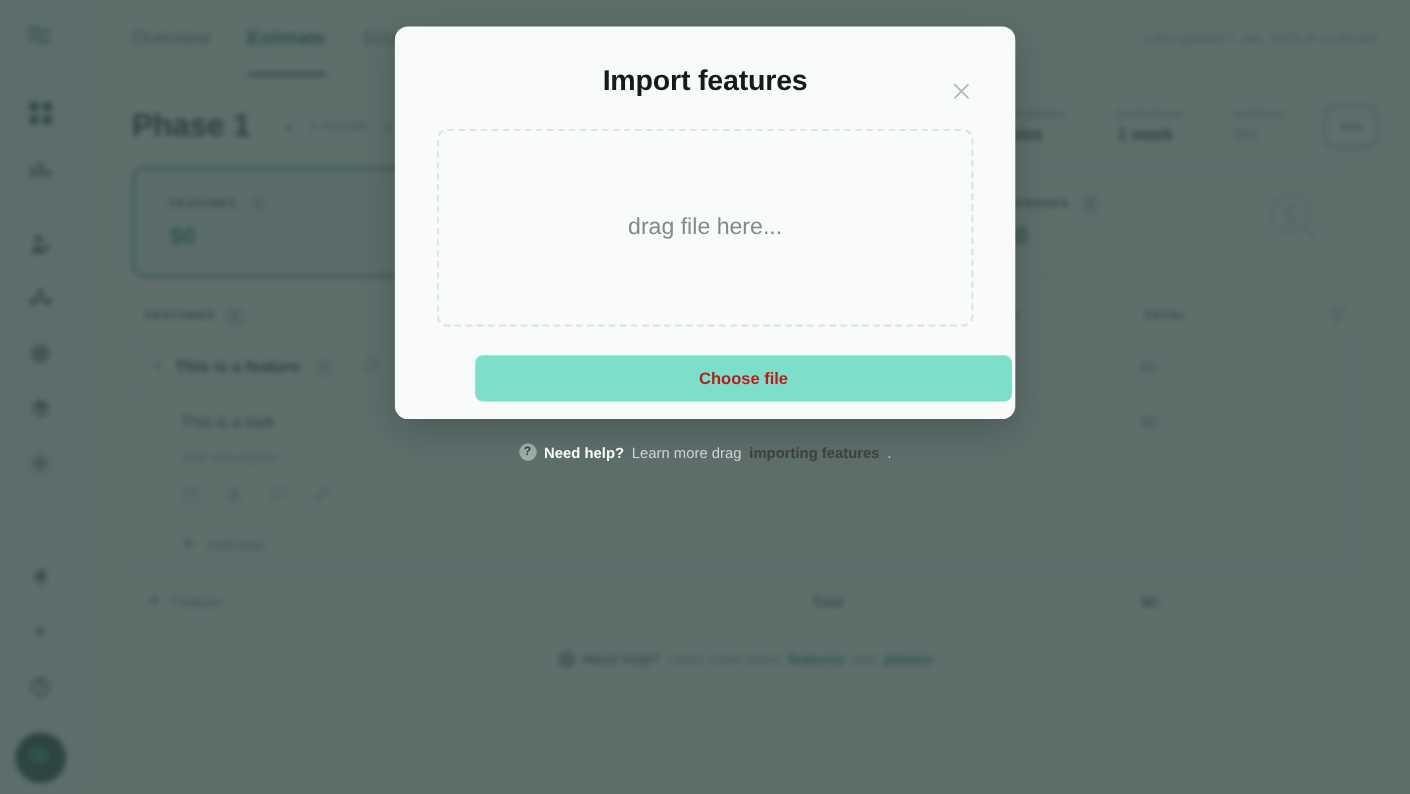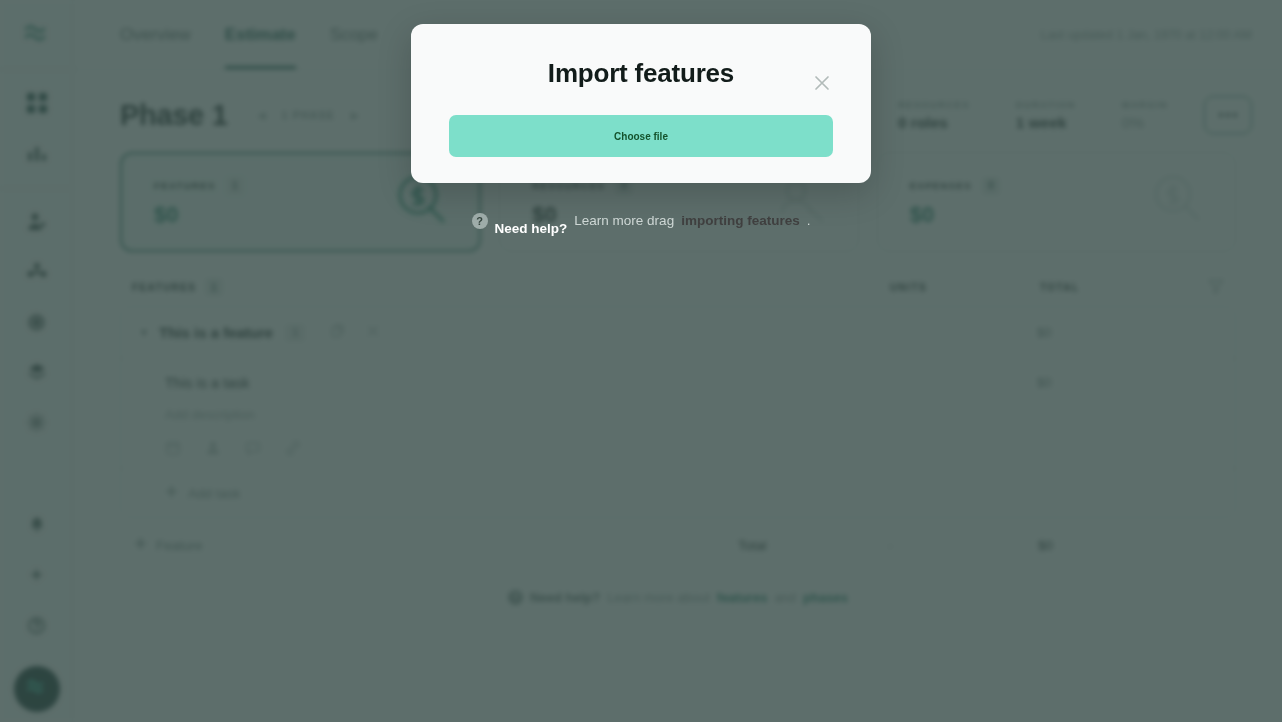--- a/index.html
+++ b/index.html
@@ -198,25 +198,25 @@
 
   
   #modal-layer {
     position: absolute; inset: 0; z-index: 60;
     display: flex; flex-direction: column; align-items: center;
     pointer-events: none;
   }
   .modal {
     pointer-events: auto;
     margin-top: 24px;
-    width: 460px;
+    width: 564px;
     background: #f9fafa;
     border-radius: 12px;
     box-shadow: 0 10px 34px rgba(0,0,0,0.18);
-    padding: 34px 38px 26px;
+    padding: 34px 38px 16px;
     position: relative;
   }
   .modal-title {
     text-align: center;
     font-size: 26px; font-weight: bold; color: #121c1a;
     letter-spacing: -0.2px;
   }
   .modal-close {
     position: absolute; top: 48px; right: 36px;
     width: 26px; height: 26px;
@@ -229,38 +229,39 @@
     border: 2.5px dashed #dfe4e3;
     border-radius: 10px;
     display: flex; align-items: center; justify-content: center;
     cursor: pointer;
   }
   .dropzone-text { font-size: 21px; color: #7f8c89; }
   .choose-btn {
     margin-top: 26px;
     width: 100%; height: 42px;
     border: none; border-radius: 7px;
-    background: #7ddfca; color: #14532d;
-    font-size: 10px; font-weight: bold;
+    background: #7ddfca; color: #b91c1c;
+    font-size: 15px; font-weight: bold;
     font-family: "Liberation Sans", sans-serif;
     cursor: pointer;
+    margin-left: 35px;
   }
   .modal-help {
     pointer-events: auto;
     margin-top: 22px;
     display: flex; align-items: center; gap: 7px;
     font-size: 13.5px; color: #cfd8d6;
   }
   .modal-help .qmark2 {
     width: 16px; height: 16px; border-radius: 50%;
     background: #9fadaa; color: #35453f;
     font-size: 11px; font-weight: bold;
     display: flex; align-items: center; justify-content: center;
   }
-  .modal-help b { color: #ffffff; margin-top: 16px; }
+  .modal-help b { color: #ffffff; }
   .modal-help .link { color: #404040; font-weight: bold; cursor: pointer; }
 </style>
 </head>
 <body>
 
 <div id="app-root">
 
   <div class="sidebar">
     <div class="sb-logo">
       <span>
@@ -606,20 +607,23 @@
 <div id="modal-layer">
   <div class="modal">
     <div class="modal-title">Import features</div>
     <div class="modal-close">
       <span>
         <svg width="20" height="20" viewBox="0 0 20 20" fill="none" stroke="#b2bbb9" stroke-width="1.7" stroke-linecap="round">
           <path d="M4 4l12 12M16 4L4 16"></path>
         </svg>
       </span>
     </div>
+    <div class="dropzone">
+      <span class="dropzone-text">drag file here...</span>
+    </div>
     <button class="choose-btn">Choose file</button>
   </div>
 
   <div class="modal-help">
     <span class="qmark2">?</span>
     <b>Need help?</b>
     <span>Learn more drag</span>
     <span class="link">importing features</span>
       <span>.</span>
   </div>

